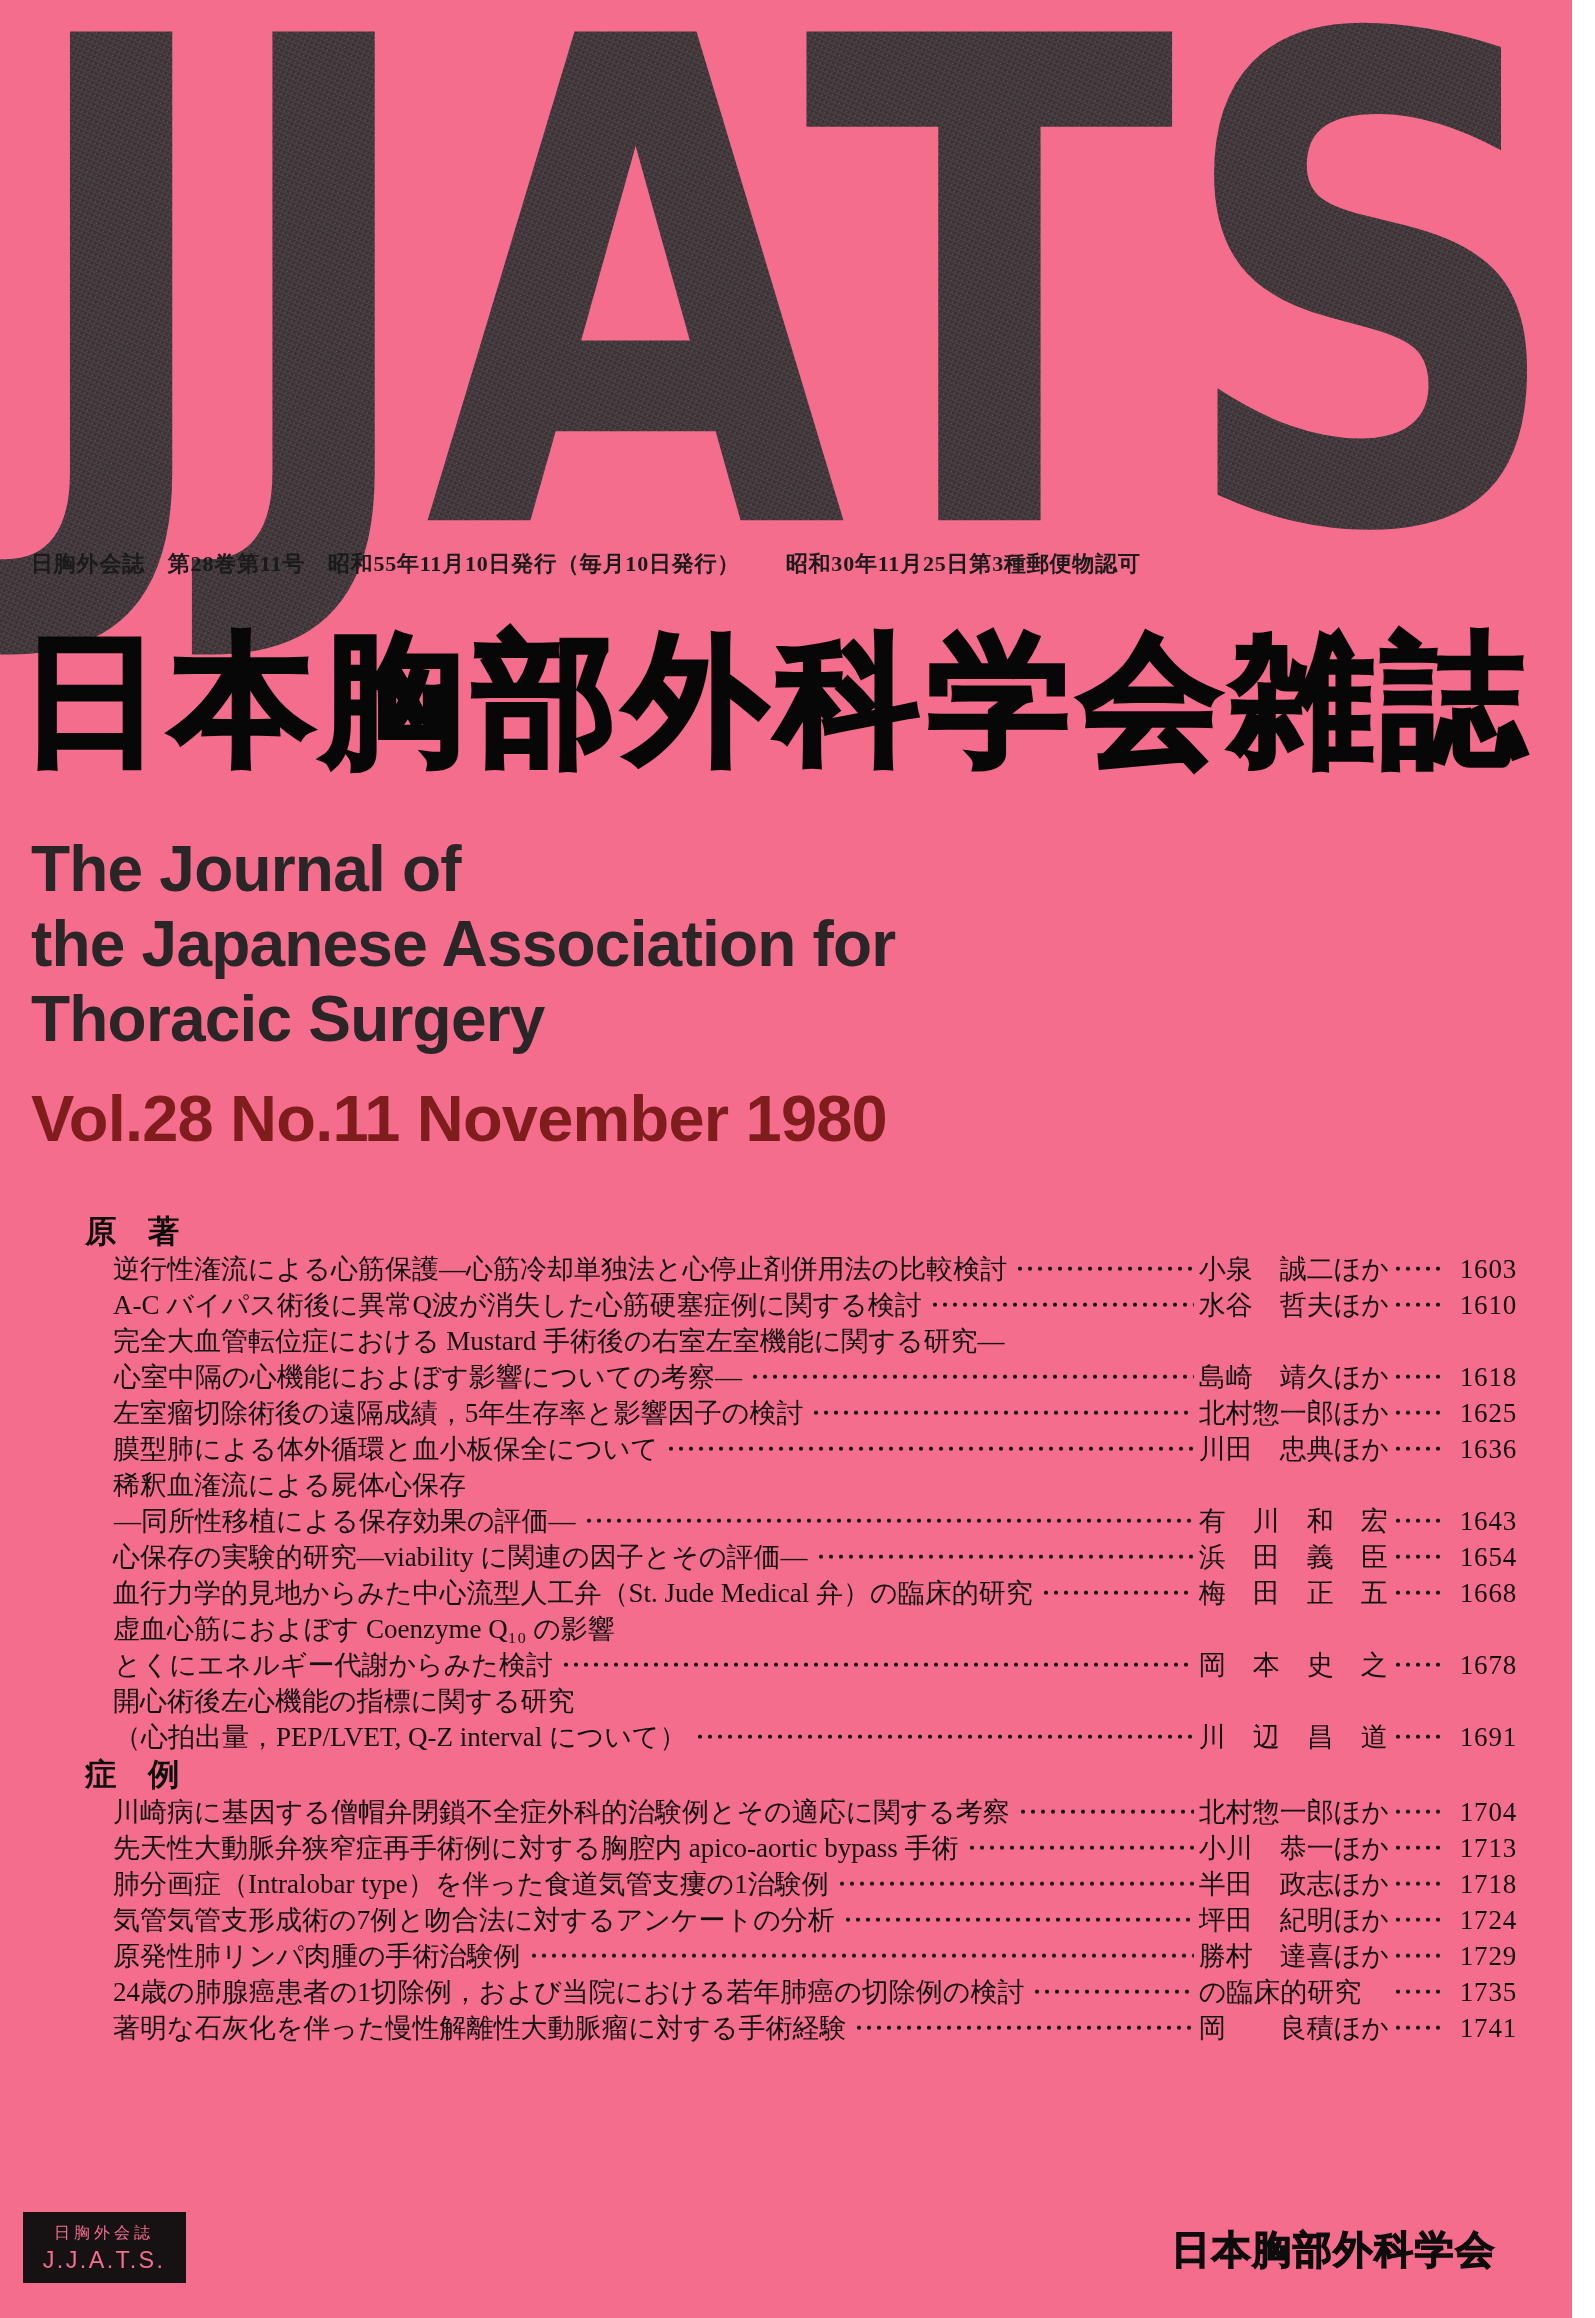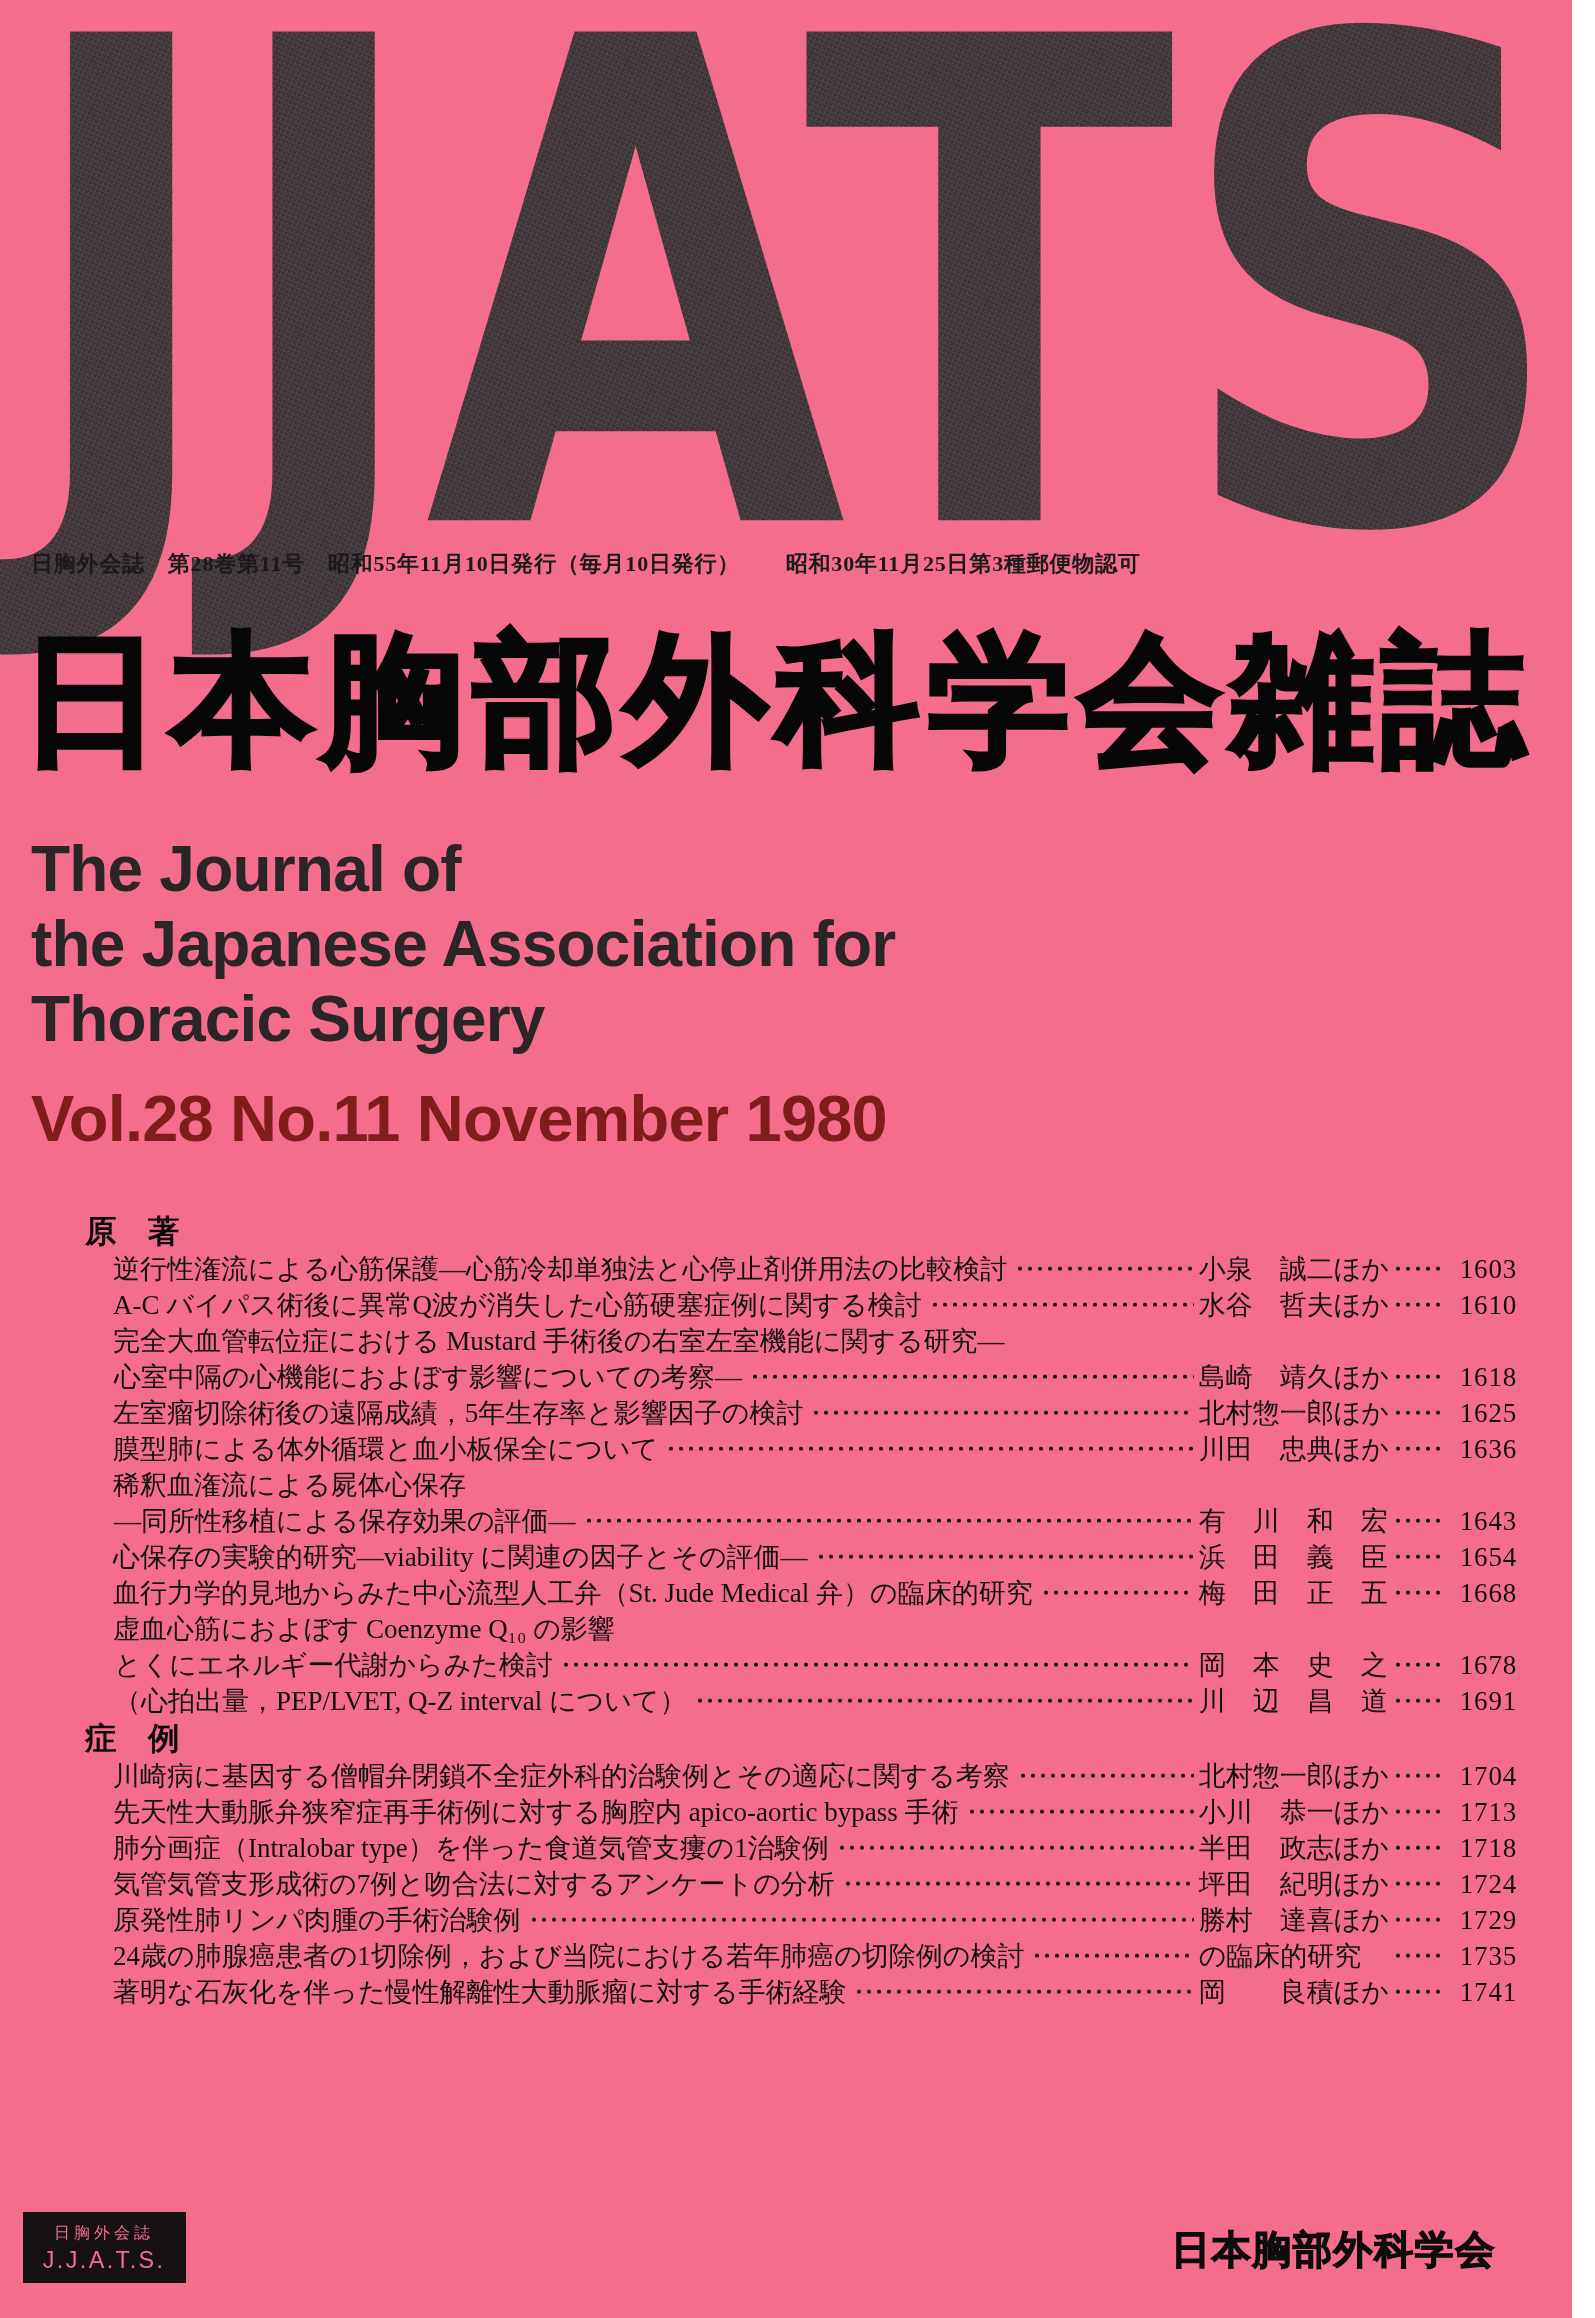--- a/index.html
+++ b/index.html
@@ -165,20 +165,23 @@
       <div class="toc-row">
         <span class="toc-title">虚血心筋におよぼす Coenzyme Q₁₀ の影響</span>
       </div>
       <div class="toc-row ind2">
         <span class="toc-title">とくにエネルギー代謝からみた検討</span>
         <span class="leader flex"></span>
         <span class="author">岡　本　史　之</span>
         <span class="leader fixed"></span>
         <span class="pageno">1678</span>
       </div>
+      <div class="toc-row">
+        <span class="toc-title">開心術後左心機能の指標に関する研究</span>
+      </div>
       <div class="toc-row ind2">
         <span class="toc-title">（心拍出量，PEP/LVET, Q-Z interval について）</span>
         <span class="leader flex"></span>
         <span class="author">川　辺　昌　道</span>
         <span class="leader fixed"></span>
         <span class="pageno">1691</span>
       </div>
       <div class="toc-header">症　例</div>
       <div class="toc-row">
         <span class="toc-title">川崎病に基因する僧帽弁閉鎖不全症外科的治験例とその適応に関する考察</span>

